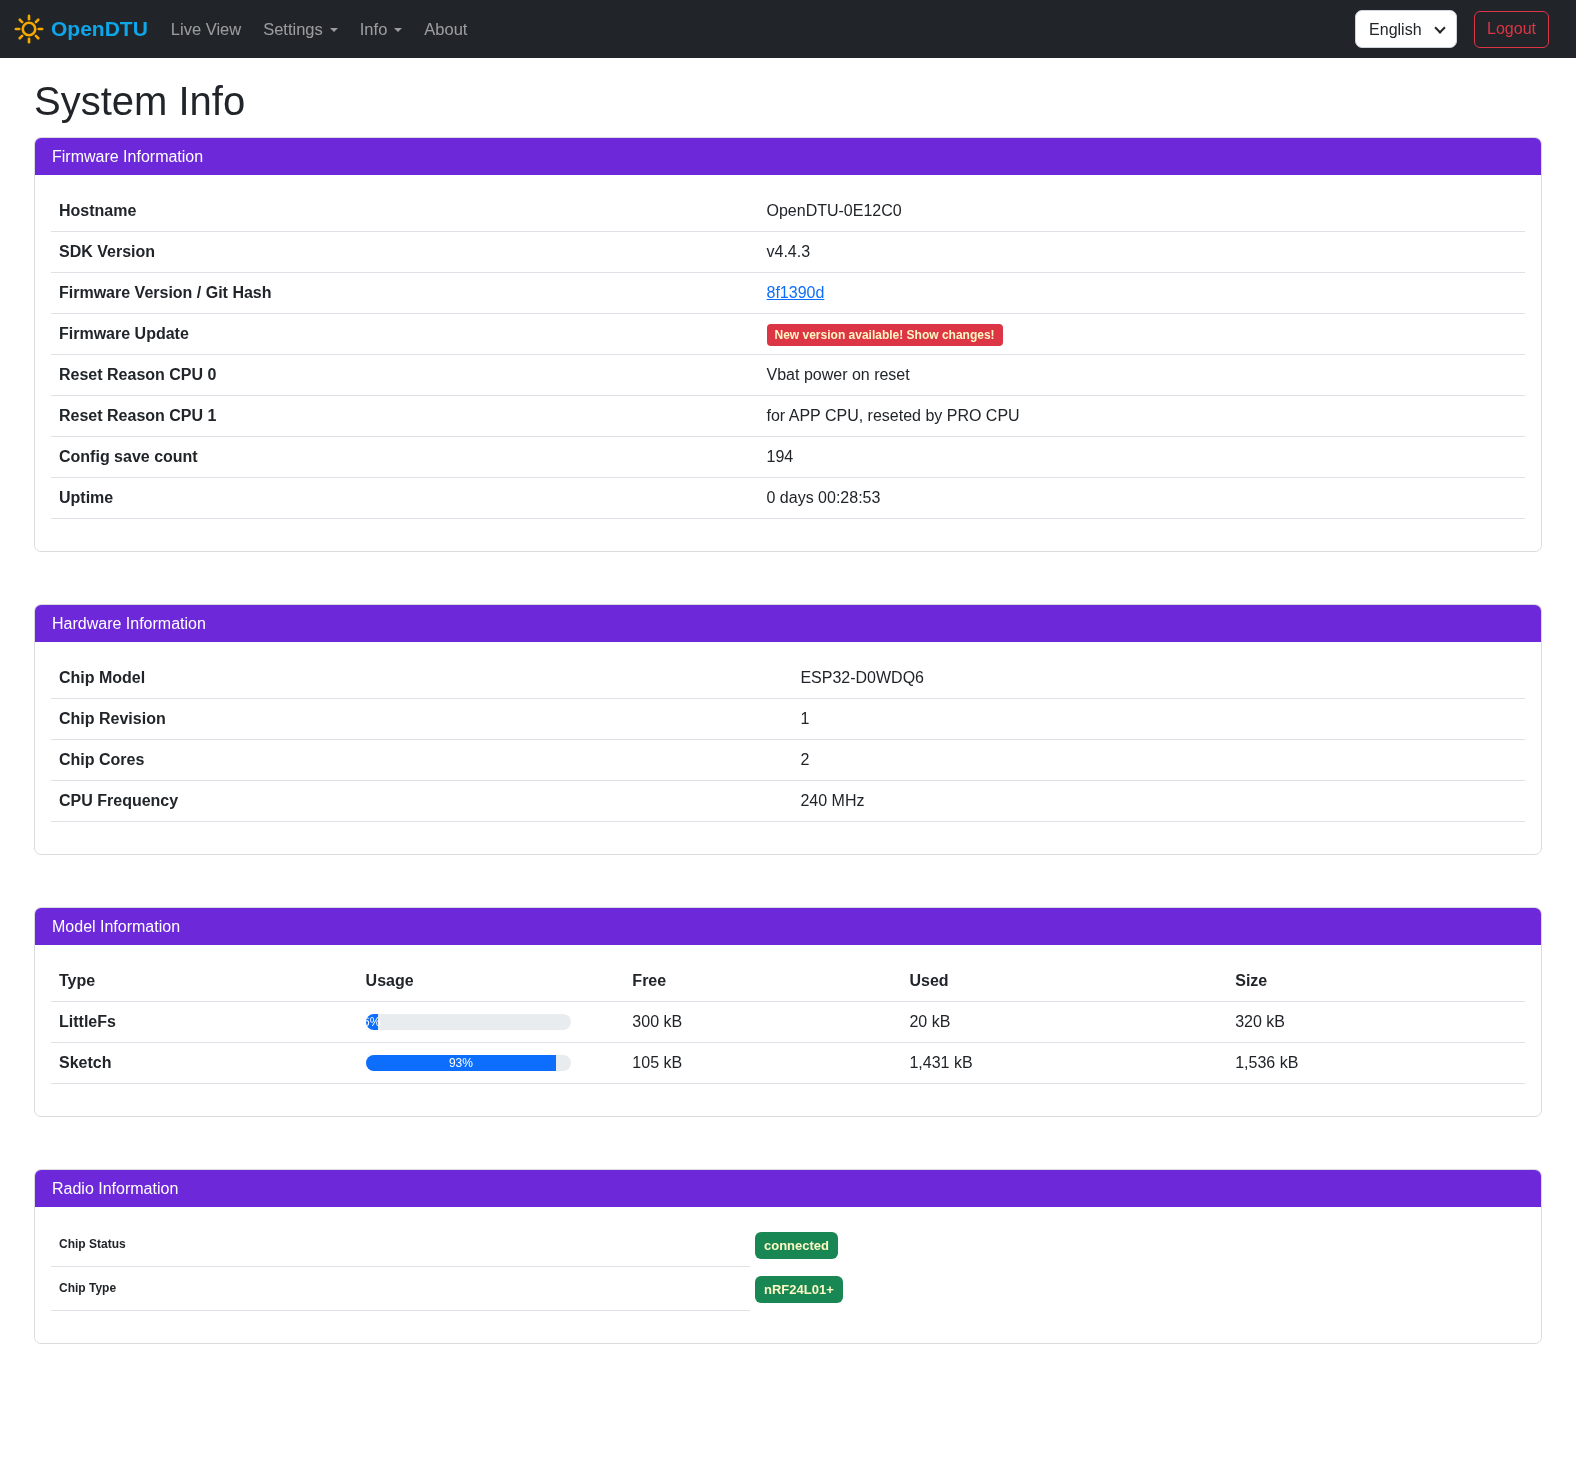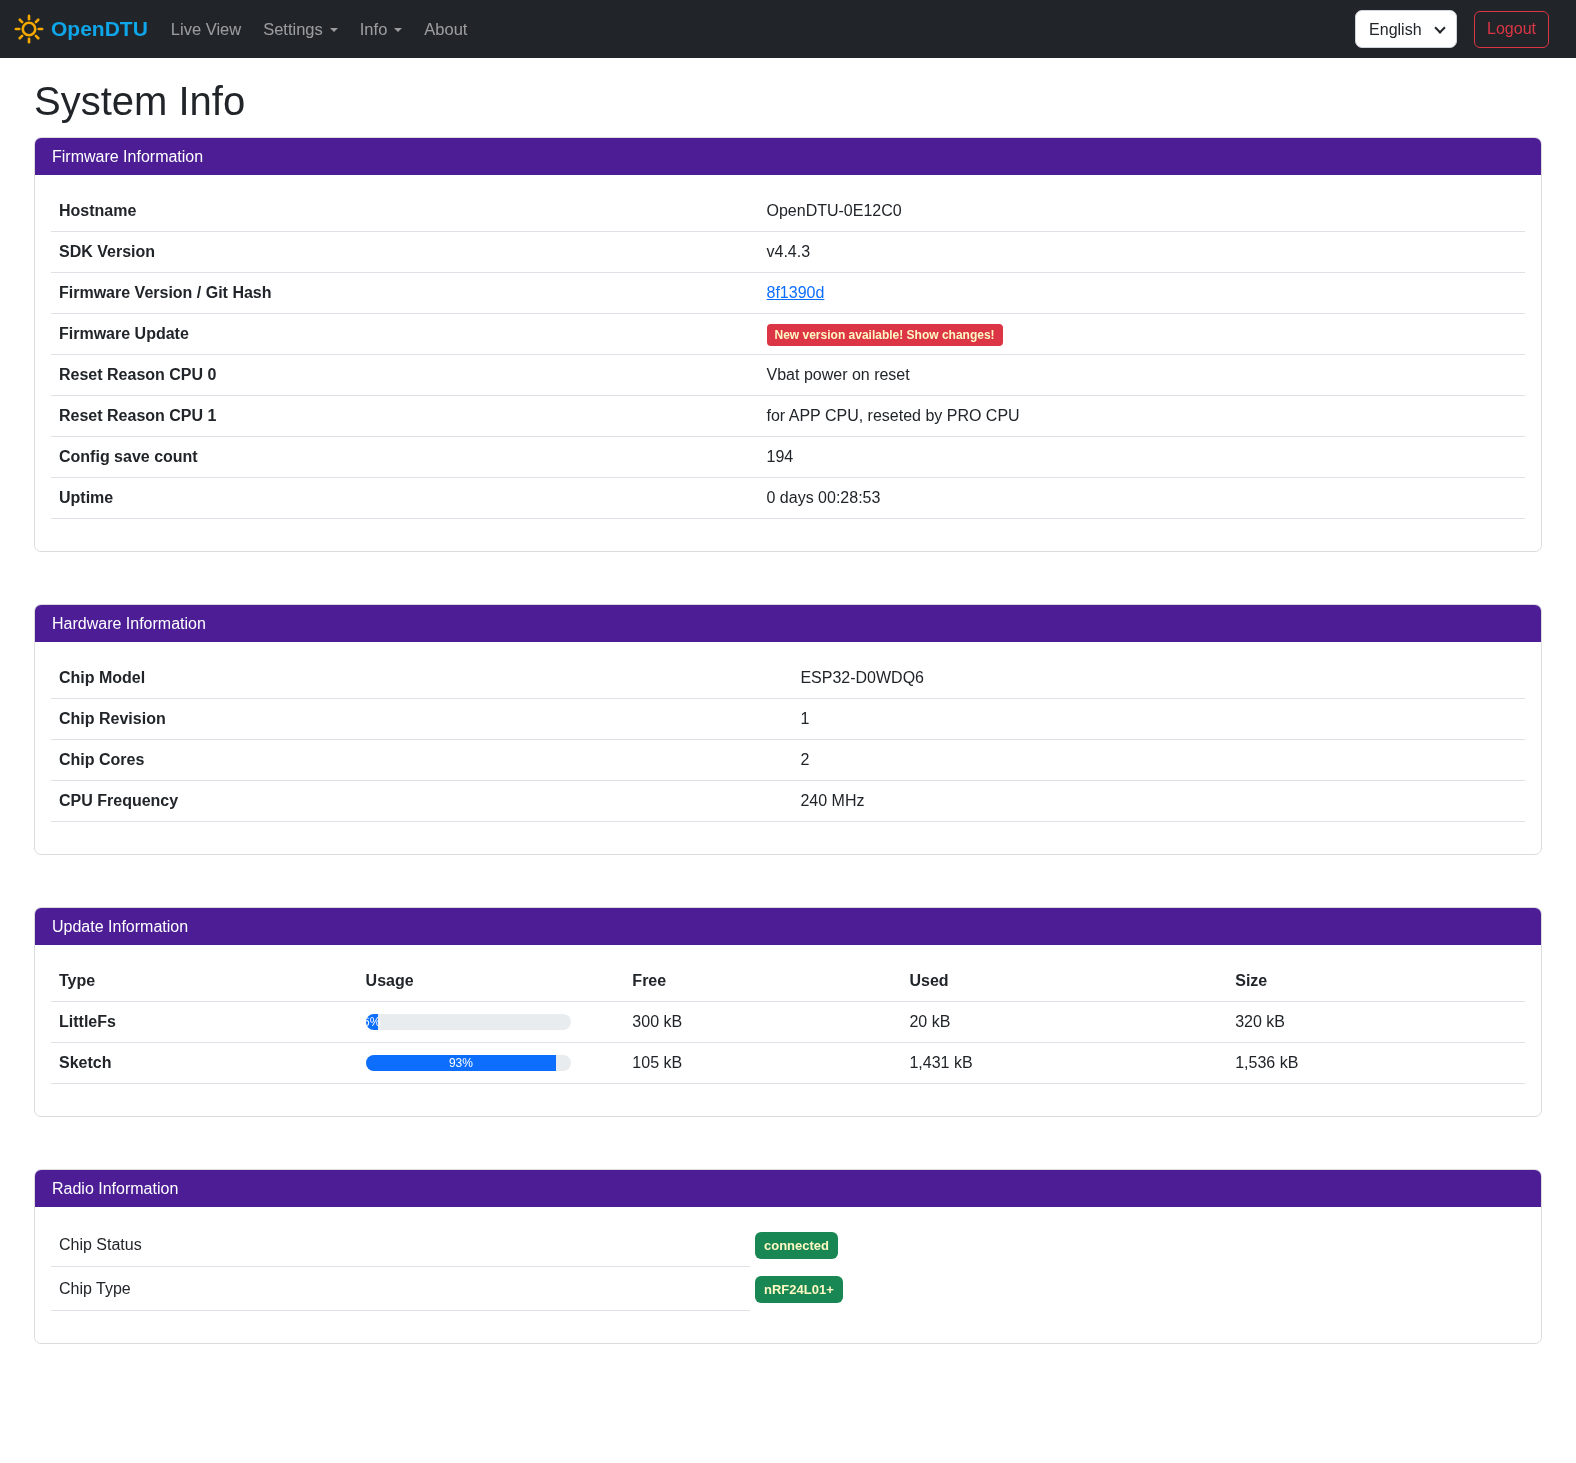--- a/index.html
+++ b/index.html
@@ -96,21 +96,21 @@
   }
 
   
   .card {
     border:1px solid #d9dcdf;
     border-radius:7px;
     margin-bottom:52px;
     background:#fff;
   }
   .card-header {
-    background:#4c1d95;
+    background:#6d28d9;
     color:#fff;
     padding:8px 17px;
     font-size:16px;
     border-radius:6px 6px 0 0;
     line-height:21px;
   }
   .card-body { padding:16px; }
 
   table.kv { width:100%; border-collapse:collapse; margin-bottom:16px; }
   table.kv th, table.kv td {
@@ -184,24 +184,24 @@
     justify-content:center;
     white-space:nowrap;
   }
 
   
   .radio-table { margin-bottom:16px; }
   .radio-row { display:flex; align-items:center; }
   .radio-label {
     width:699px;
     padding:8px;
-    font-weight:400;
+    font-weight:700;
     border-bottom:1px solid #dee2e6;
     line-height:27px;
-    font-size:16px;
+    font-size:12px;
   }
   .radio-value { padding:8px 0 8px 5px; }
 </style>
 </head>
 <body>
 
 <nav class="navbar">
   <a class="brand">
     <span style="display:flex;">
       <svg width="30" height="30" viewBox="0 0 24 24" fill="none">
@@ -319,21 +319,21 @@
           <tr>
             <th>CPU Frequency</th>
             <td>240 MHz</td>
           </tr>
         </tbody>
       </table>
     </div>
   </div>
 
   <div class="card">
-    <div class="card-header">Update Information</div>
+    <div class="card-header">Model Information</div>
     <div class="card-body">
       <table class="mem">
         <thead>
           <tr>
             <th class="col-type">Type</th>
             <th class="col-usage">Usage</th>
             <th class="col-free">Free</th>
             <th class="col-used">Used</th>
             <th class="col-size">Size</th>
           </tr>

